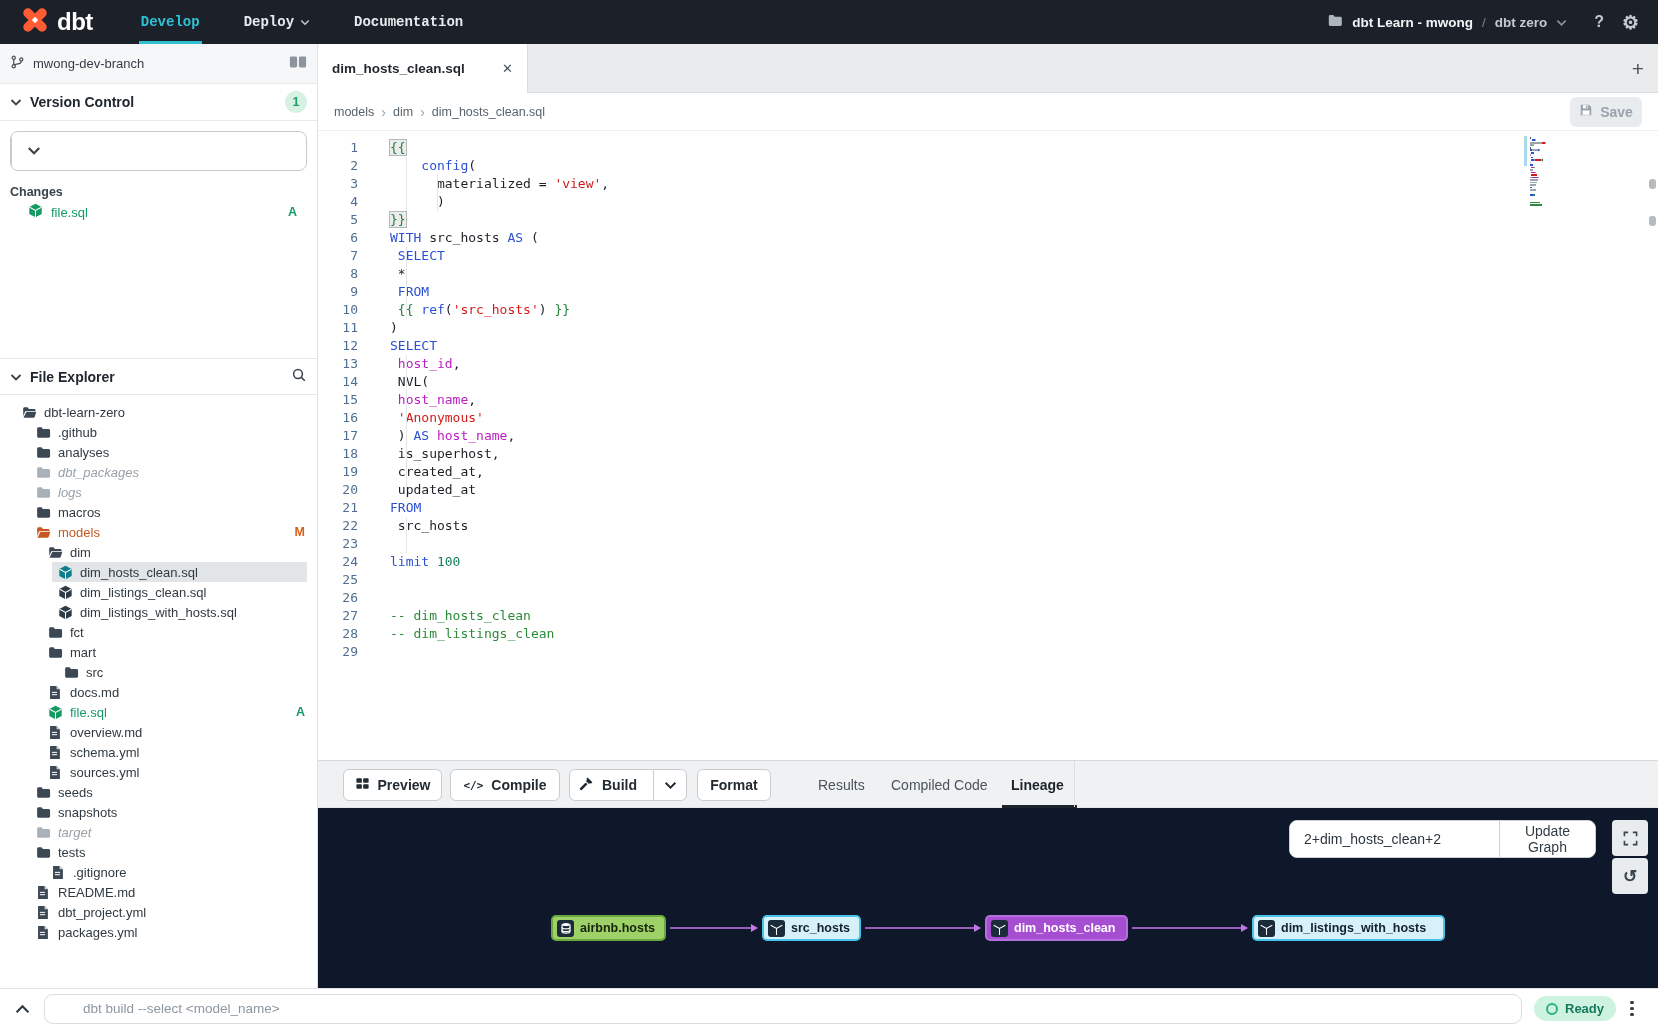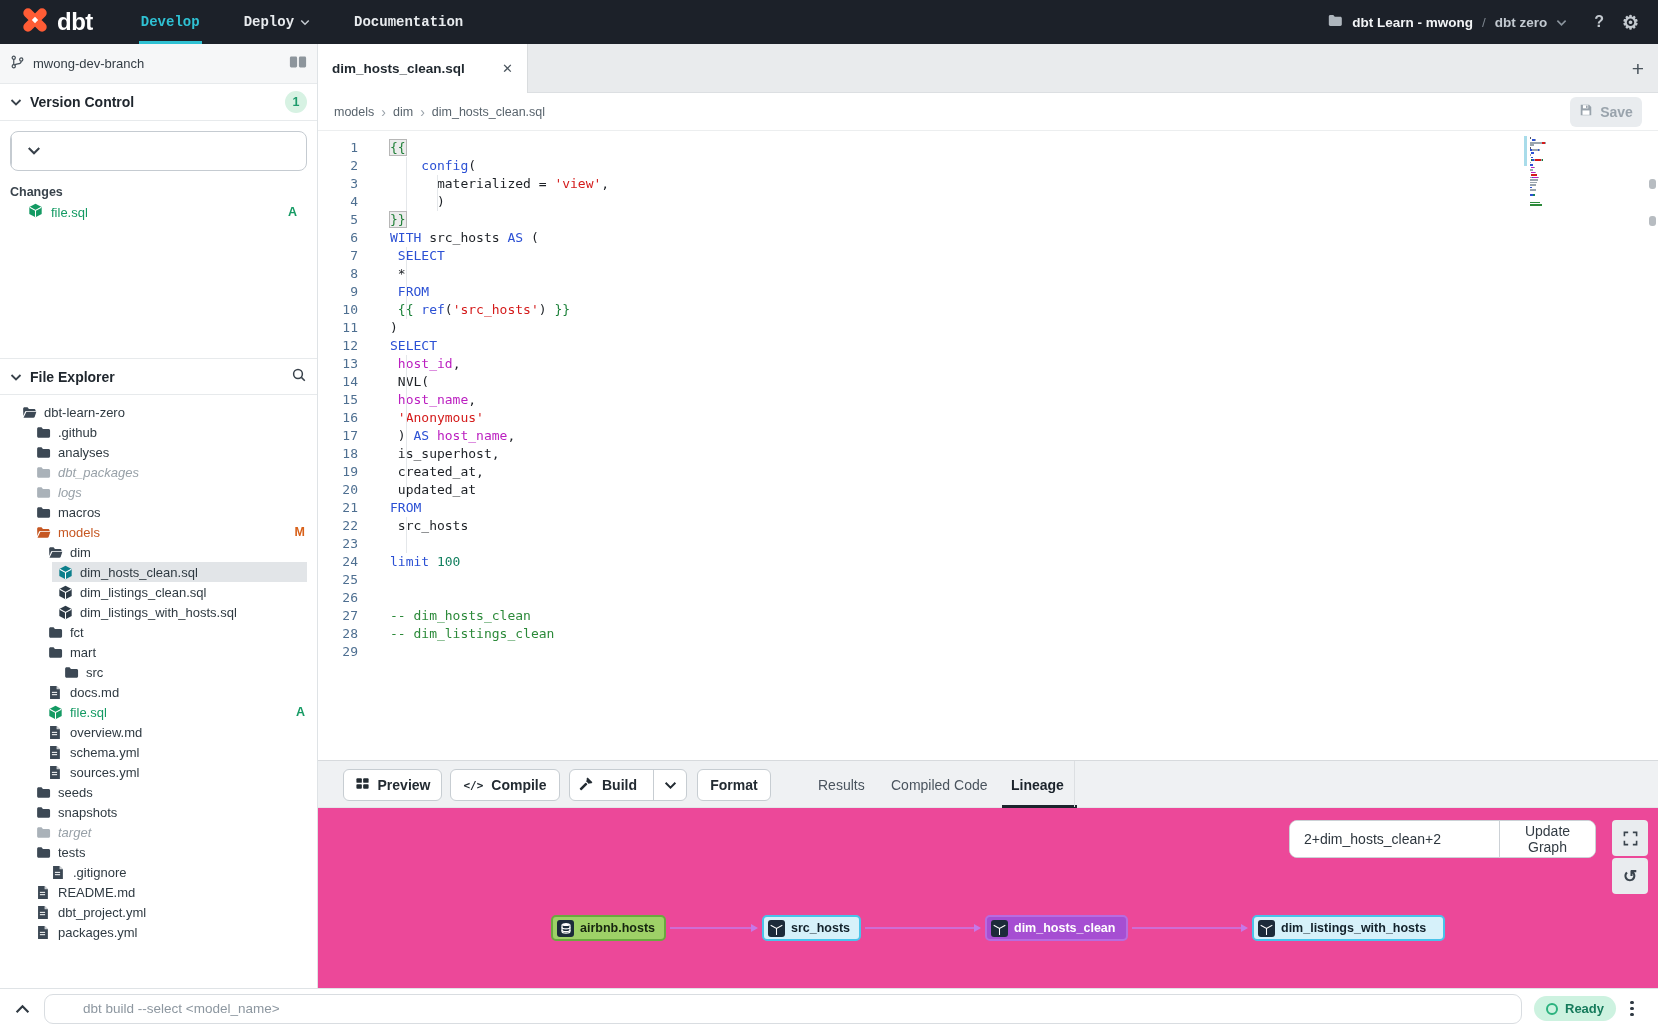--- a/index.html
+++ b/index.html
@@ -89,21 +89,21 @@
   .tbtn{position:absolute;top:8px;height:32px;background:#fff;border:1px solid #c7cdd2;border-radius:6px;
         display:flex;align-items:center;justify-content:center;gap:8px;font-size:14px;font-weight:600;color:#232b32;cursor:pointer;}
   .tbtn .seg{height:100%;display:flex;align-items:center;justify-content:center;}
   .codeicon{font-family:"DejaVu Sans Mono",monospace;font-size:11px;font-weight:700;color:#232b32;}
   .rtab{position:absolute;top:0;height:48px;display:flex;align-items:center;font-size:14px;color:#4a545e;cursor:pointer;}
   .rtab.active{color:#1b232b;font-weight:600;}
   .rtab-underline{position:absolute;top:44px;height:4px;background:#1c242c;}
   .tb-divider{position:absolute;left:756px;top:0;bottom:0;border-left:1px solid #dcdfe2;}
 
   
-  .lineage{position:absolute;left:0;top:764px;right:0;bottom:0;background:#ec4899;}
+  .lineage{position:absolute;left:0;top:764px;right:0;bottom:0;background:#0f172a;}
   .lin-filter{position:absolute;left:971px;top:12px;width:307px;height:38px;display:flex;border:1px solid #ccd1d6;border-radius:8px;overflow:hidden;background:#fff;}
   .lin-input{flex:1;border:none;outline:none;padding:0 14px;font-size:14px;color:#2d363e;font-family:"Liberation Sans",sans-serif;}
   .lin-update{width:114px;border-left:1px solid #ccd1d6;background:#fff;display:flex;align-items:center;justify-content:center;
               font-size:14px;color:#333c44;cursor:pointer;}
   .sq-btn{position:absolute;left:1294px;width:36px;height:36px;background:#e9ecef;border-radius:4px;
           display:flex;align-items:center;justify-content:center;color:#3a444d;cursor:pointer;}
   .graph{position:absolute;left:0;top:100px;right:0;height:60px;}
   .lin-node{position:absolute;top:7px;height:26px;border-radius:5px;border:2px solid;display:flex;align-items:center;gap:6px;padding:0 8px 0 4px;cursor:pointer;}
   .lin-node .nicon{width:17px;height:17px;border-radius:3px;background:#1c2b3a;display:flex;align-items:center;justify-content:center;flex:none;}
   .lin-node .nlabel{font-size:12.5px;font-weight:700;white-space:nowrap;}

